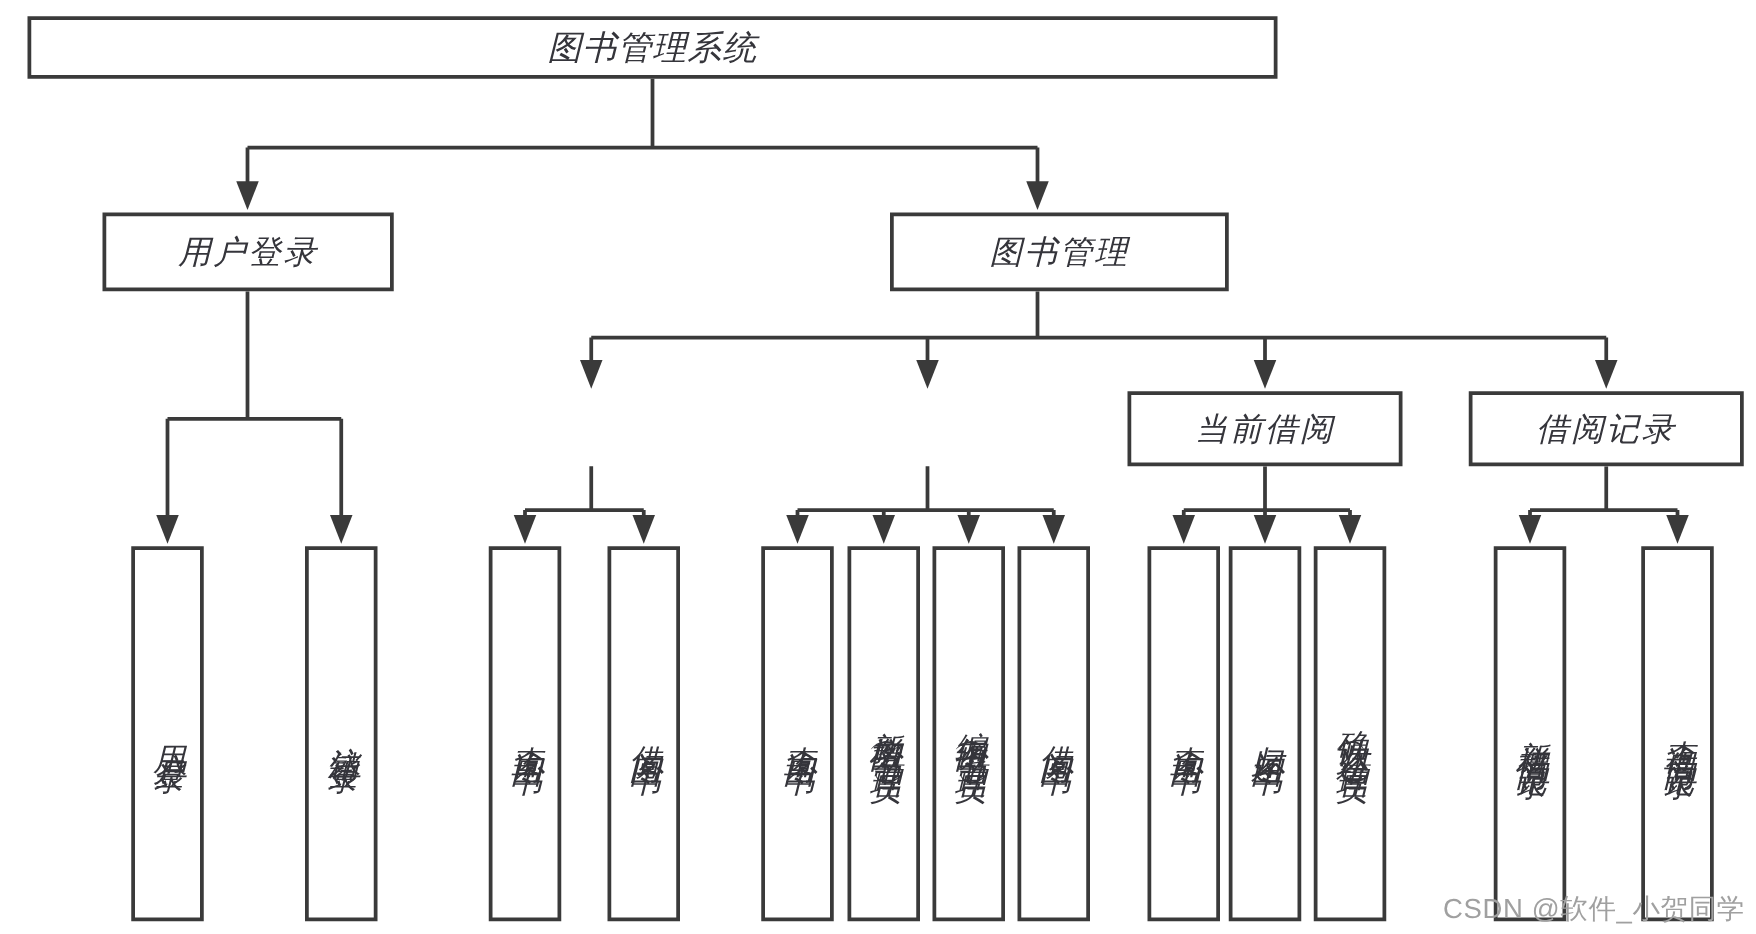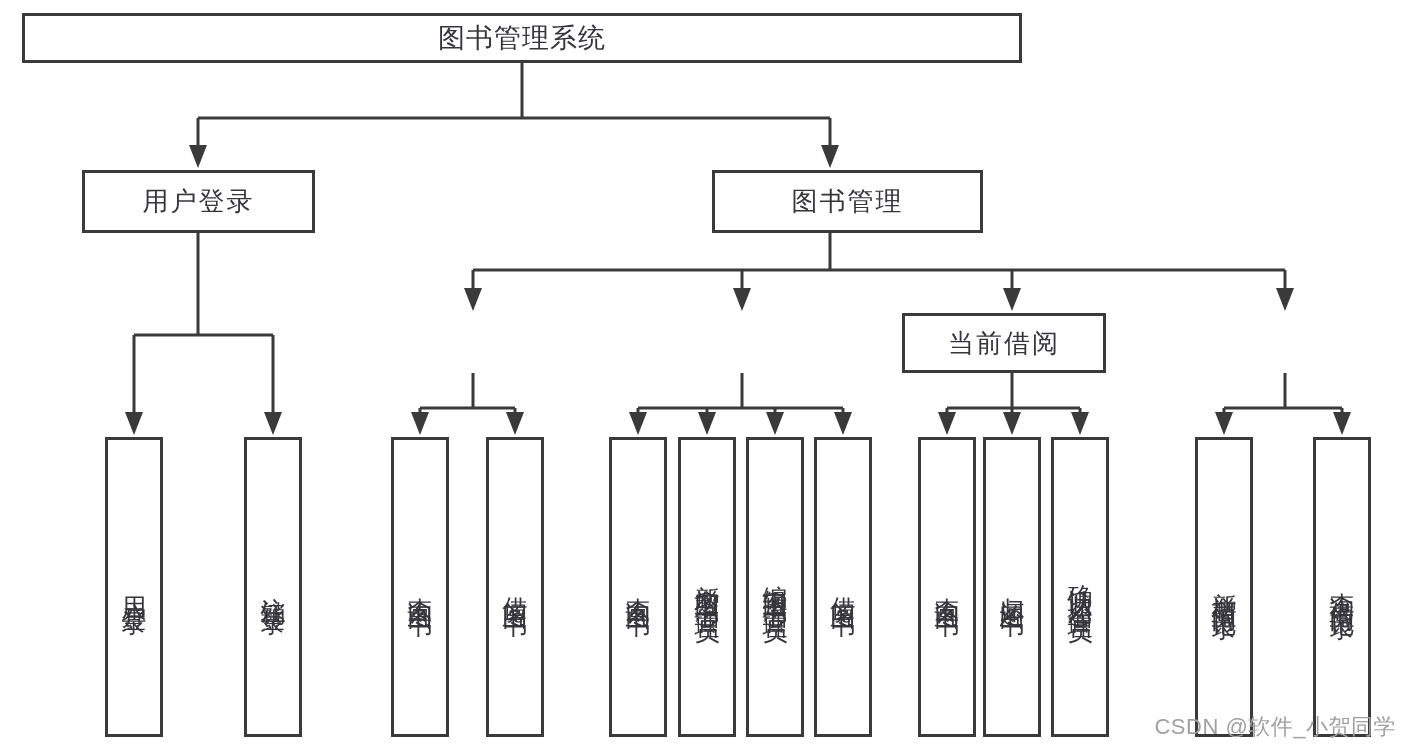--- a/index.html
+++ b/index.html
@@ -6,21 +6,21 @@
   body{
     width:1405px;height:747px;background:#ffffff;
     font-family:"Liberation Sans","DejaVu Sans",sans-serif;
     position:relative;overflow:hidden;
   }
   .stage{position:absolute;inset:0;width:1405px;height:747px}
   svg.connectors{position:absolute;left:0;top:0;z-index:1}
   .box{
     position:absolute;background:#ffffff;border:3px solid #3a3a3a;
     box-sizing:border-box;display:flex;align-items:center;justify-content:center;
-    color:#35353b;z-index:2;
+    color:#35353b;z-index:2;font-style:italic;
   }
   .box.h span{font-size:26px;letter-spacing:2px;white-space:nowrap}
   .box.root span{font-size:27px;letter-spacing:1px}
   .box.v span{
     writing-mode:vertical-lr;text-orientation:mixed;
     font-size:25px;letter-spacing:5px;line-height:1;white-space:nowrap;
   }
   .watermark{
     position:absolute;right:9px;top:712px;z-index:5;
     font-size:22px;color:#a0a0a0;letter-spacing:.5px;white-space:nowrap;
@@ -75,22 +75,25 @@
     <span>图书管理系统</span>
   </div>
 
   <div class="box h" style="left:82px;top:170px;width:233px;height:63px">
     <span>用户登录</span>
   </div>
   <div class="box h" style="left:712px;top:170px;width:271px;height:63px">
     <span>图书管理</span>
   </div>
 
-  <div class="box h" style="left:902px;top:313px;width:204px;height:60px">
+  <div class="box h" style="left:902px;top:313px;width:220px;height:60px">
     <span>当前借阅</span>
+  </div>
+  <div class="box h" style="left:1175px;top:313px;width:220px;height:60px">
+    <span>借阅记录</span>
   </div>
 
   <div class="box v" style="left:105px;top:437px;width:58px;height:300px">
     <span>用户登录</span>
   </div>
   <div class="box v" style="left:244px;top:437px;width:58px;height:300px">
     <span>注销登录</span>
   </div>
 
   <div class="box v" style="left:391px;top:437px;width:58px;height:300px">

